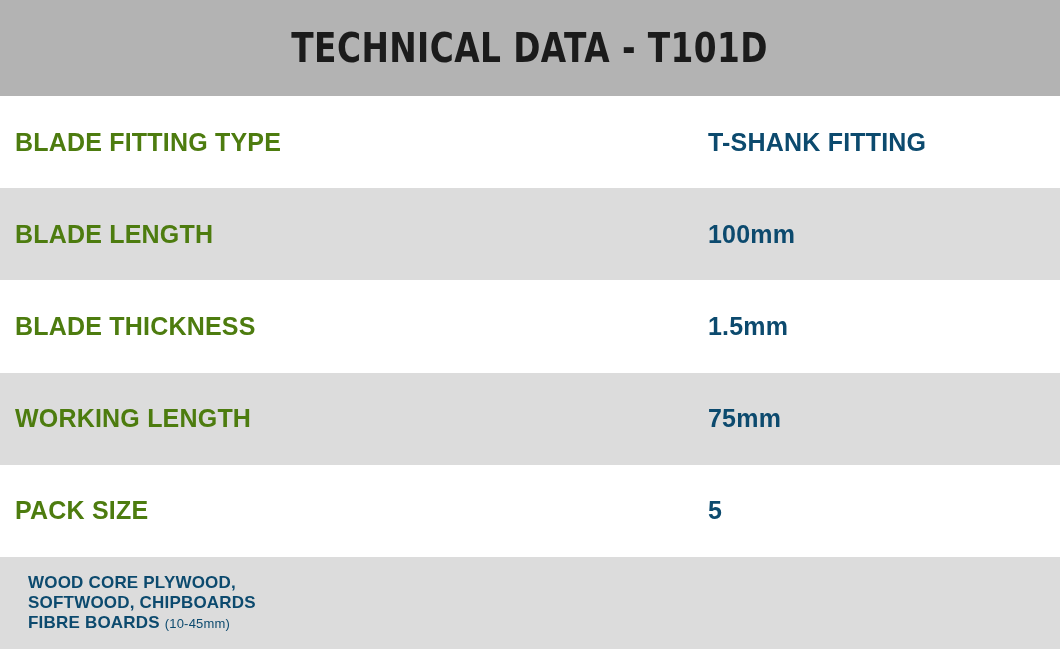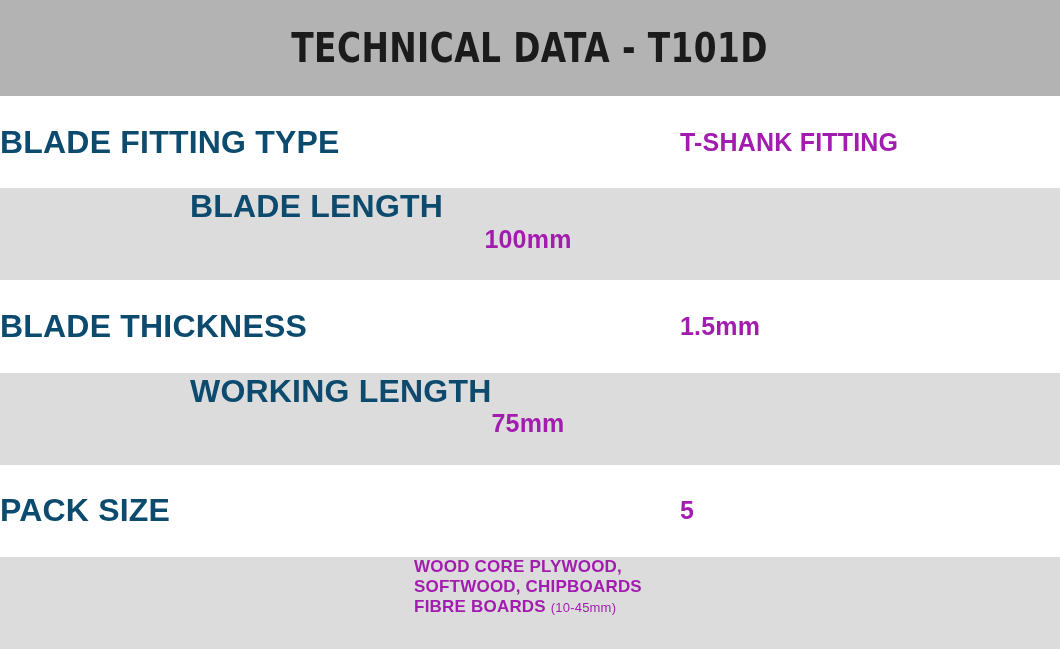--- a/index.html
+++ b/index.html
@@ -40,41 +40,42 @@
     white-space: nowrap;
   }
   .row {
     display: flex;
     align-items: center;
     flex: 1 1 0;
     min-height: 0;
     box-sizing: border-box;
   }
   .row.light { background: #ffffff; }
-  .row.dark  { background: #dcdcdc; flex-direction: column; }
+  .row.dark  { background: #dcdcdc; }
 
   .cell-label {
     width: 680px;
     box-sizing: border-box;
-    padding-left: 0;
+    padding-left: 15px;
     font-weight: bold;
-    font-size: 32px;
-    color: #0c4a6e;
+    font-size: 25px;
+    color: #4d7c0f;
     letter-spacing: 0.2px;
     line-height: 1.15;
   }
   .cell-value {
     flex: 1 1 auto;
     box-sizing: border-box;
     padding-right: 4px;
     font-weight: bold;
     font-size: 25px;
-    color: #a21caf;
+    color: #0c4a6e;
     letter-spacing: 0.2px;
     line-height: 1.15;
+    margin-left: 28px;
   }
   .cell-value.multiline {
     font-size: 17px;
     line-height: 1.18;
   }
   .cell-value.multiline .note {
     font-size: 13px;
     font-weight: normal;
   }
 </style>

